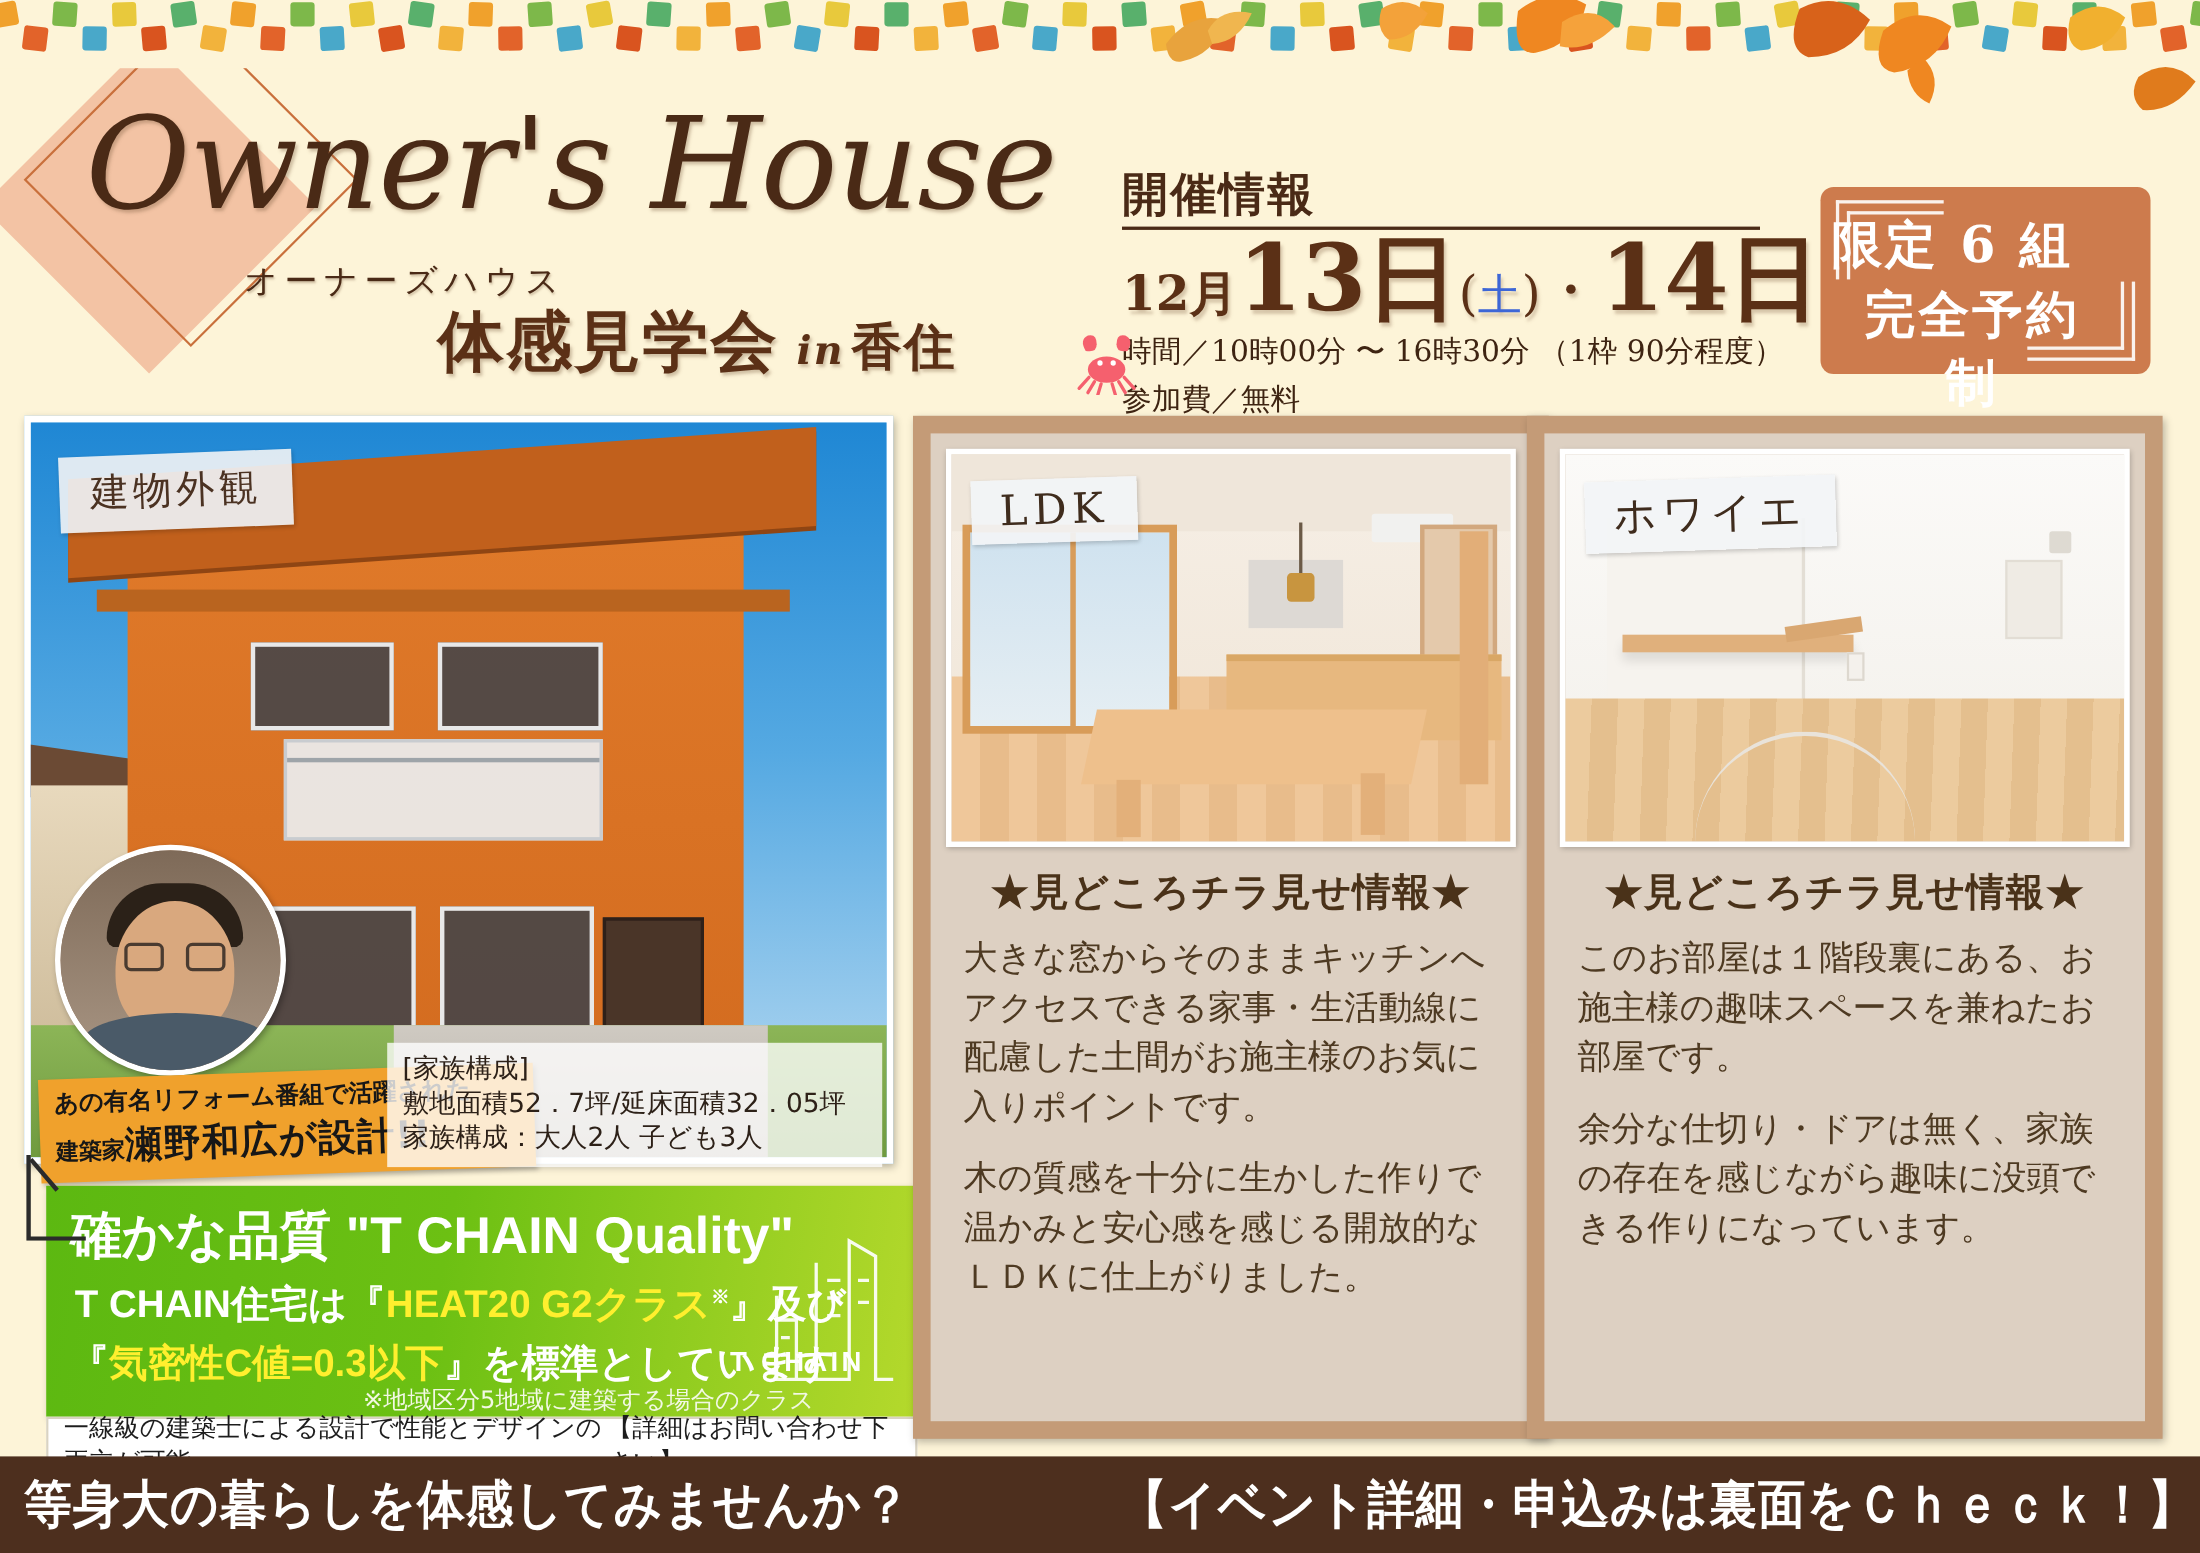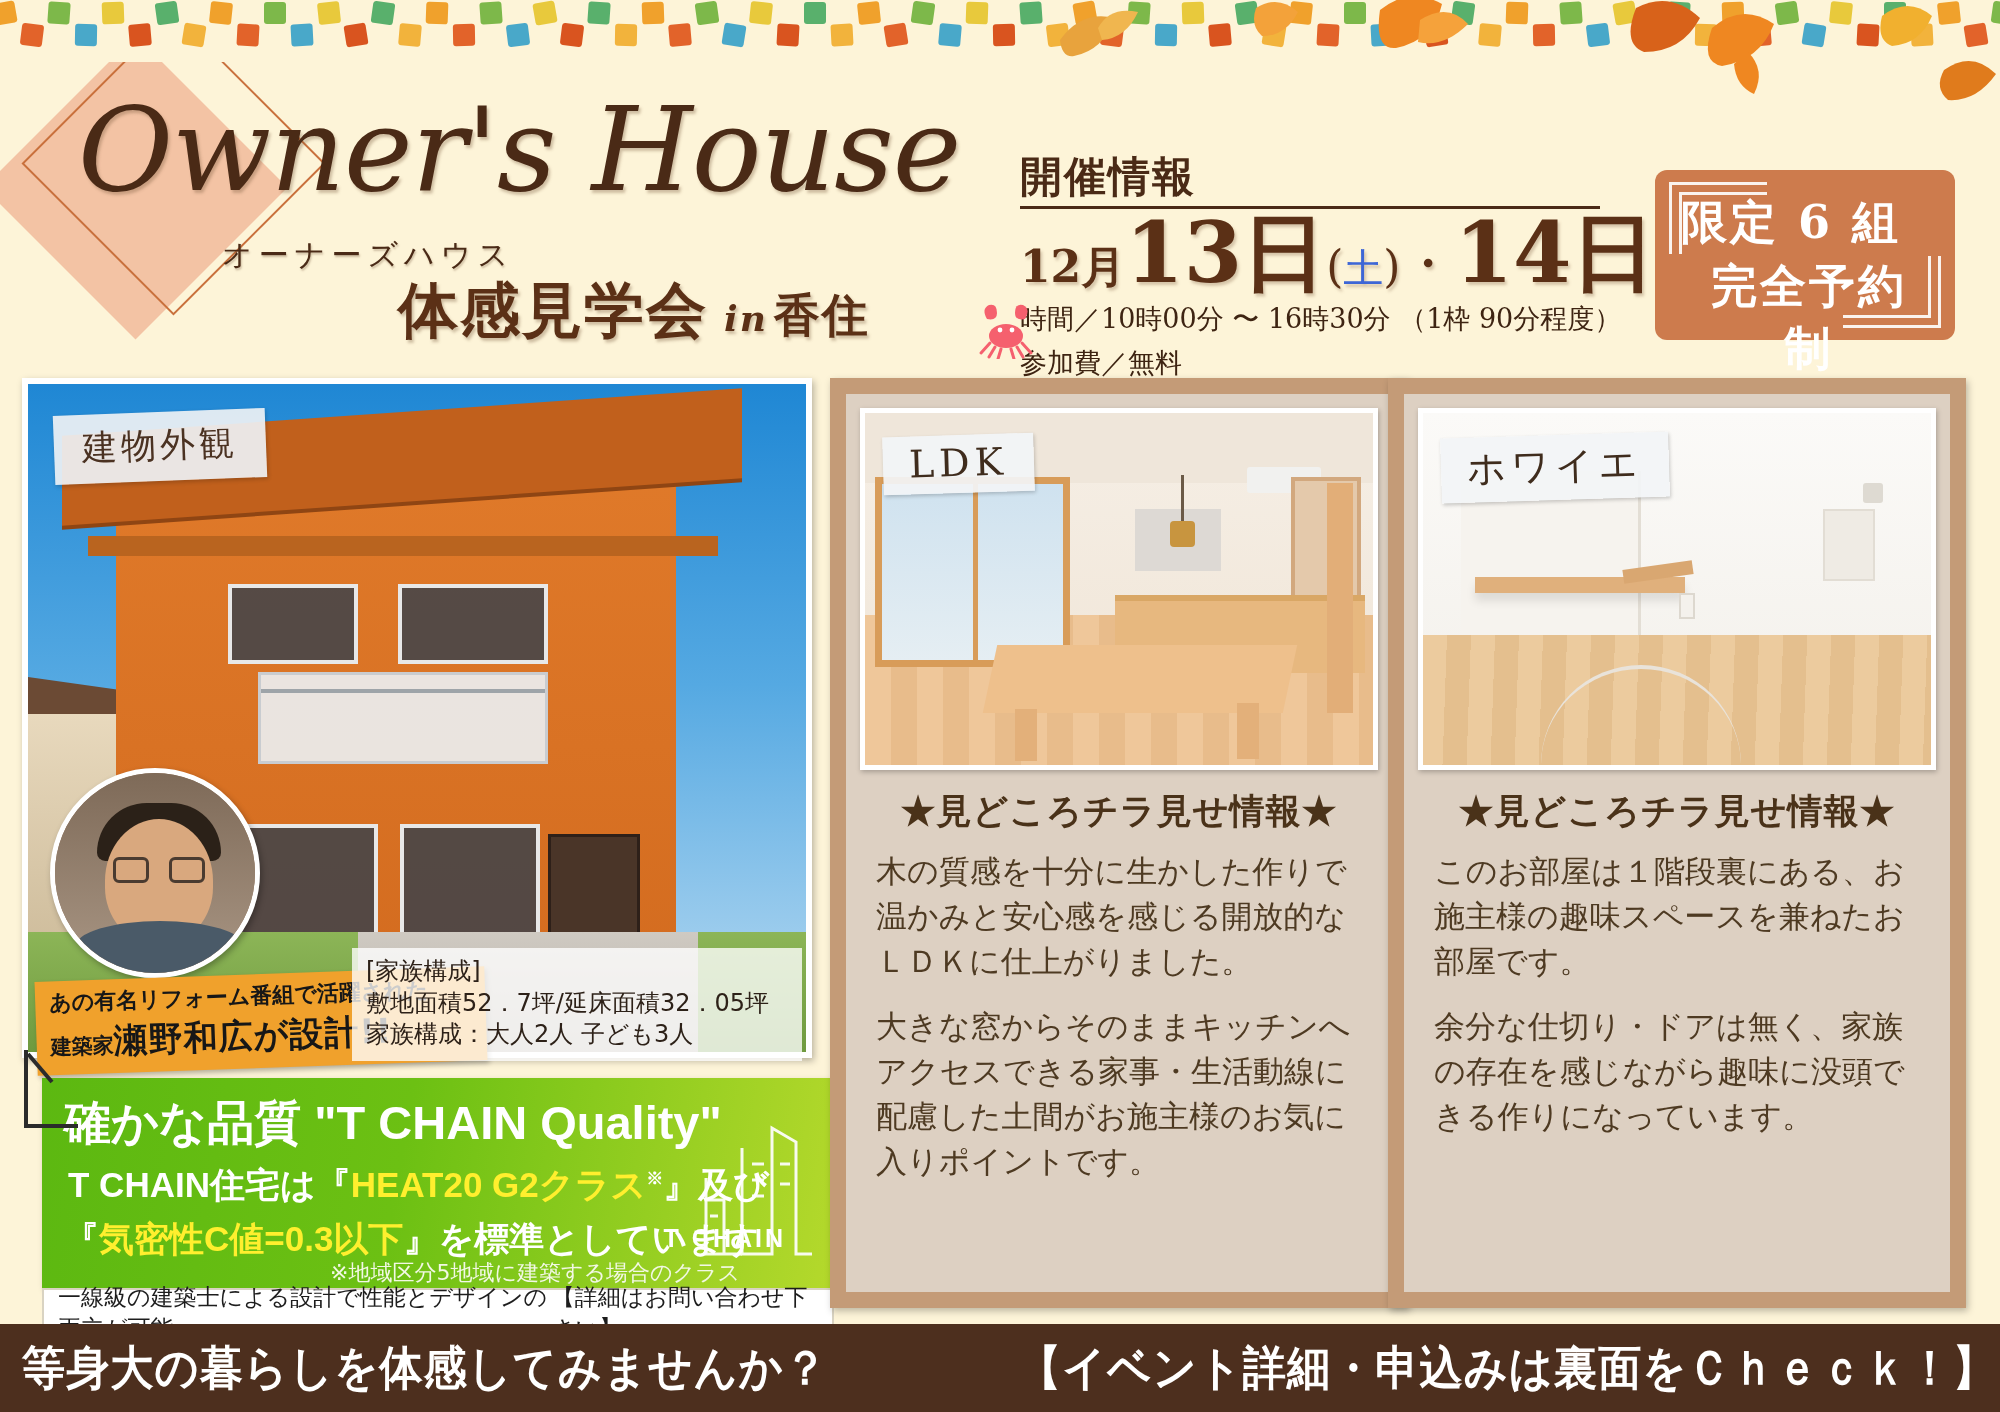--- a/index.html
+++ b/index.html
@@ -91,21 +91,21 @@
     border-left:3px solid #fff; border-top:3px solid #fff; opacity:.9;}
   .badge .bk-tl2{ position:absolute; left:24px; top:22px; width:88px; height:62px;
     border-left:3px solid #fff; border-top:3px solid #fff; opacity:.9;}
   .badge .bk-br{ position:absolute; right:14px; bottom:12px; width:98px; height:72px;
     border-right:3px solid #fff; border-bottom:3px solid #fff; opacity:.9;}
   .badge .bk-br2{ position:absolute; right:24px; bottom:22px; width:88px; height:62px;
     border-right:3px solid #fff; border-bottom:3px solid #fff; opacity:.9;}
   .badge-l1,.badge-l2{
     position:absolute; left:0; width:240px; text-align:center;
     font-family:"DejaVu Serif",serif; font-weight:700; color:#fff;
-    font-size:46px; letter-spacing:3px;margin-left:16px;
+    font-size:46px; letter-spacing:3px;
   }
   .badge-l1{ top:22px; }
   .badge-l2{ top:86px;padding-left:36px; }
 
   
   .leftcol{ position:absolute; left:22px; top:378px; width:790px; height:930px; z-index:3;}
   .photo-main{
     position:absolute; left:0; top:0; width:790px; height:680px;
     border:6px solid #fff; box-shadow:2px 3px 7px rgba(0,0,0,.28);
     overflow:hidden; background:#6fb6e8;
@@ -568,22 +568,22 @@
       <div class="ldk-door"></div>
       <div class="ldk-counter"></div>
       <div class="ldk-post"></div>
       <div class="ldk-table"></div>
       <div class="ldk-tleg"></div>
       <div class="ldk-tleg2"></div>
       <div class="panel-tag">LDK</div>
     </div>
     <div class="panel-head">★見どころチラ見せ情報★</div>
     <div class="panel-body">
+      <p>大きな窓からそのままキッチンへアクセスできる家事・生活動線に配慮した土間がお施主様のお気に入りポイントです。</p>
       <p>木の質感を十分に生かした作りで温かみと安心感を感じる開放的なＬＤＫに仕上がりました。</p>
-      <p>大きな窓からそのままキッチンへアクセスできる家事・生活動線に配慮した土間がお施主様のお気に入りポイントです。</p>
     </div>
   </div>
 </div>
 
 <div class="panel" id="panel-foyer">
   <div class="panel-inner">
     <div class="panel-photo">
       <div class="fo-wall"></div>
       <div class="fo-nook"></div>
       <div class="fo-shelf"></div>

